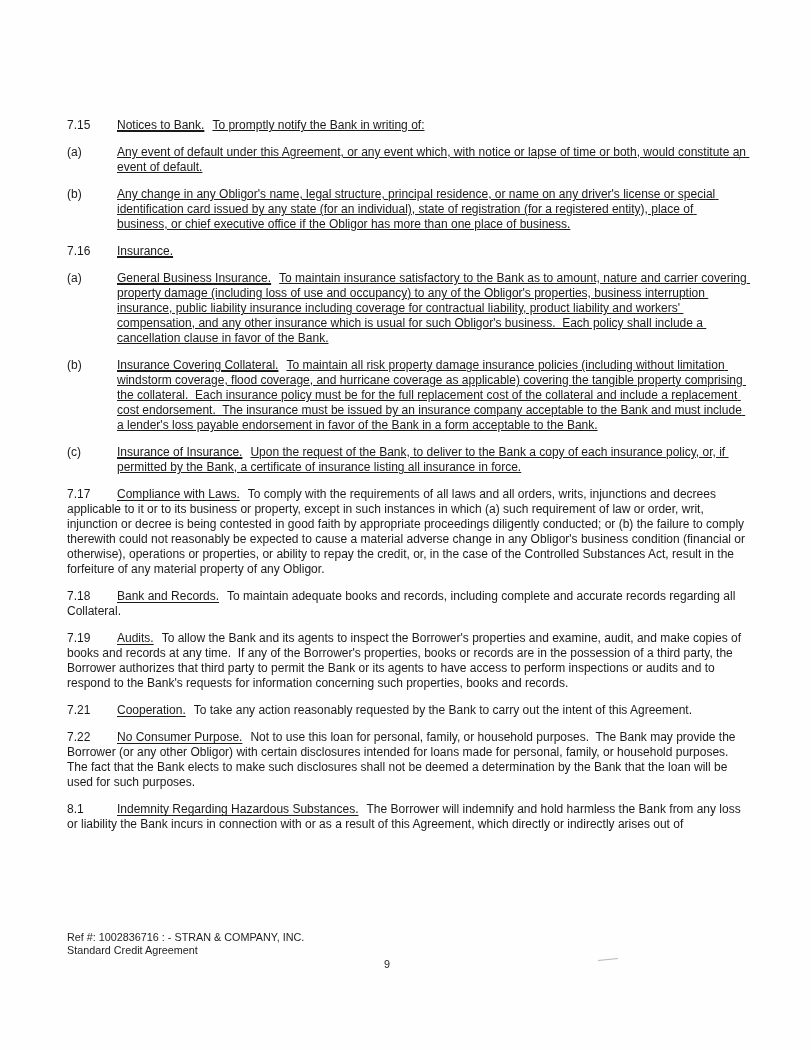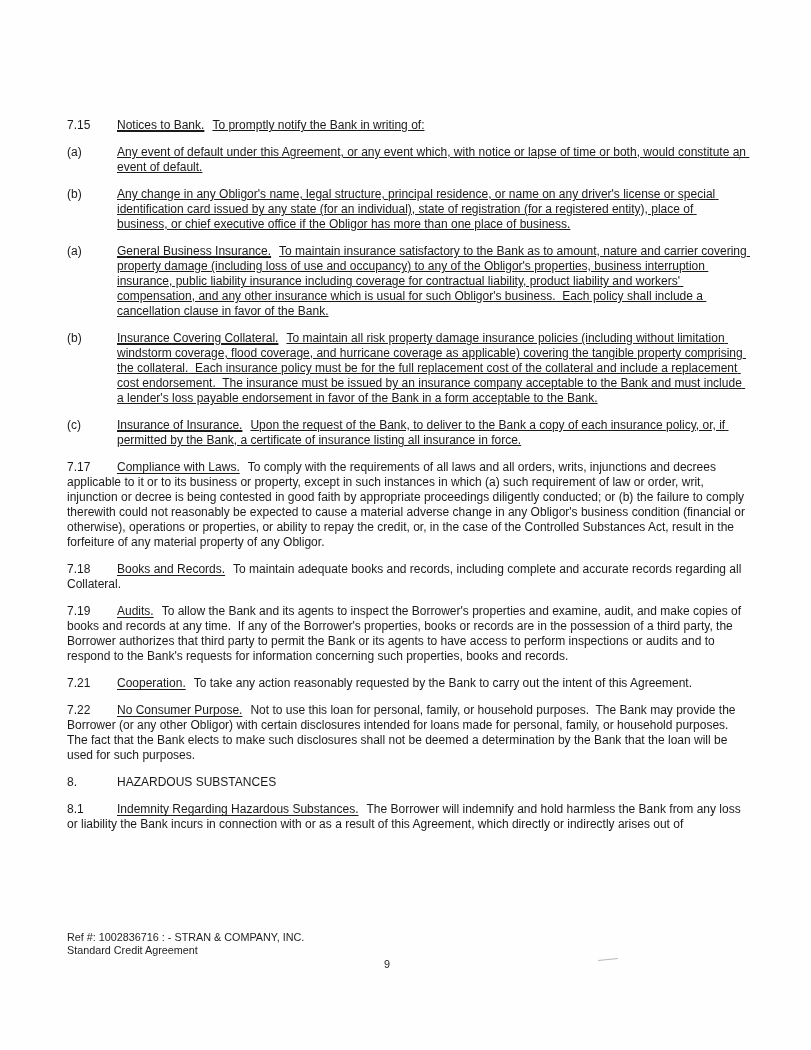--- a/index.html
+++ b/index.html
@@ -50,39 +50,39 @@
 
 <div class="page">
   <div class="content">
 
     <div class="para hang"><span class="lbl">7.15</span><div class="bd"><span class="hd">Notices to Bank.</span><span class="tx">To promptly notify the Bank in writing of:</span></div></div>
 
     <div class="para hang"><span class="lbl">(a)</span><div class="bd"><span class="tx">Any event of default under this Agreement, or any event which, with notice or lapse of time or both, would constitute an event of default.</span></div></div>
 
     <div class="para hang"><span class="lbl">(b)</span><div class="bd"><span class="tx">Any change in any Obligor's name, legal structure, principal residence, or name on any driver's license or special identification card issued by any state (for an individual), state of registration (for a registered entity), place of business, or chief executive office if the Obligor has more than one place of business.</span></div></div>
 
+    <div class="para hang"><span class="lbl">7.16</span><div class="bd"><span class="hd">Insurance.</span><span class="tx"></span></div></div>
 
     <div class="para hang"><span class="lbl">(a)</span><div class="bd"><span class="hd">General Business Insurance.</span><span class="tx">To maintain insurance satisfactory to the Bank as to amount, nature and carrier covering property damage (including loss of use and occupancy) to any of the Obligor's properties, business interruption insurance, public liability insurance including coverage for contractual liability, product liability and workers' compensation, and any other insurance which is usual for such Obligor's business.  Each policy shall include a cancellation clause in favor of the Bank.</span></div></div>
 
     <div class="para hang"><span class="lbl">(b)</span><div class="bd"><span class="hd">Insurance Covering Collateral.</span><span class="tx">To maintain all risk property damage insurance policies (including without limitation windstorm coverage, flood coverage, and hurricane coverage as applicable) covering the tangible property comprising the collateral.  Each insurance policy must be for the full replacement cost of the collateral and include a replacement cost endorsement.  The insurance must be issued by an insurance company acceptable to the Bank and must include a lender's loss payable endorsement in favor of the Bank in a form acceptable to the Bank.</span></div></div>
 
     <div class="para hang"><span class="lbl">(c)</span><div class="bd"><span class="hd">Insurance of Insurance.</span><span class="tx">Upon the request of the Bank, to deliver to the Bank a copy of each insurance policy, or, if permitted by the Bank, a certificate of insurance listing all insurance in force.</span></div></div>
 
     <div class="para flow"><span class="lbl">7.17</span><span class="hd">Compliance with Laws.</span><span class="tx">To comply with the requirements of all laws and all orders, writs, injunctions and decrees applicable to it or to its business or property, except in such instances in which (a) such requirement of law or order, writ, injunction or decree is being contested in good faith by appropriate proceedings diligently conducted; or (b) the failure to comply therewith could not reasonably be expected to cause a material adverse change in any Obligor's business condition (financial or otherwise), operations or properties, or ability to repay the credit, or, in the case of the Controlled Substances Act, result in the forfeiture of any material property of any Obligor.</span></div>
 
-    <div class="para flow"><span class="lbl">7.18</span><span class="hd">Books and Records.</span><span class="tx">To maintain adequate books and records, including complete and accurate records regarding all Collateral.</span></div>
+    <div class="para flow"><span class="lbl">7.18</span><span class="hd">Bank and Records.</span><span class="tx">To maintain adequate books and records, including complete and accurate records regarding all Collateral.</span></div>
 
     <div class="para flow"><span class="lbl">7.19</span><span class="hd">Audits.</span><span class="tx">To allow the Bank and its agents to inspect the Borrower's properties and examine, audit, and make copies of books and records at any time.  If any of the Borrower's properties, books or records are in the possession of a third party, the Borrower authorizes that third party to permit the Bank or its agents to have access to perform inspections or audits and to respond to the Bank's requests for information concerning such properties, books and records.</span></div>
 
 
     <div class="para flow"><span class="lbl">7.21</span><span class="hd">Cooperation.</span><span class="tx">To take any action reasonably requested by the Bank to carry out the intent of this Agreement.</span></div>
 
     <div class="para flow"><span class="lbl">7.22</span><span class="hd">No Consumer Purpose.</span><span class="tx">Not to use this loan for personal, family, or household purposes.  The Bank may provide the Borrower (or any other Obligor) with certain disclosures intended for loans made for personal, family, or household purposes.  The fact that the Bank elects to make such disclosures shall not be deemed a determination by the Bank that the loan will be used for such purposes.</span></div>
 
-    <div class="para flow"><span class="lbl">8.</span><span class="hd plain">HAZARDOUS SUBSTANCES</span><span class="tx"></span></div>
 
     <div class="para flow"><span class="lbl">8.1</span><span class="hd">Indemnity Regarding Hazardous Substances.</span><span class="tx">The Borrower will indemnify and hold harmless the Bank from any loss or liability the Bank incurs in connection with or as a result of this Agreement, which directly or indirectly arises out of</span></div>
 
   </div>
 
   <div class="footer">
     <div>Ref #: 1002836716 : - STRAN &amp; COMPANY, INC.</div>
     <div>Standard Credit Agreement</div>
     <div class="pagenum">9</div>
   </div>

